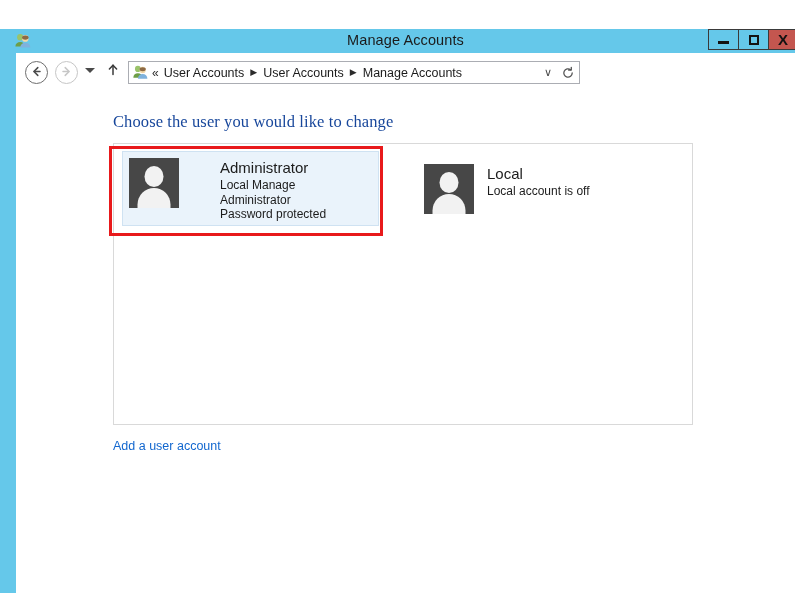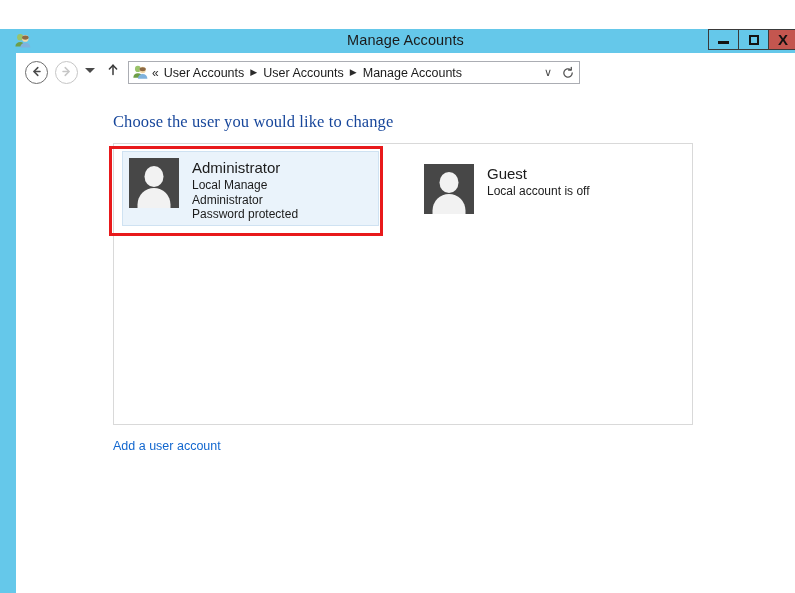--- a/index.html
+++ b/index.html
@@ -248,20 +248,21 @@
     display: flex;
     align-items: flex-start;
     box-sizing: border-box;
   }
   .acct-admin {
     left: 8px; top: 7px;
     width: 257px; height: 75px;
     background: #eaf3fb;
     border: 1px solid #cfe2f2;
     padding: 6px 0 0 6px;
+    gap: 28px;
   }
   .acct-guest {
     left: 303px; top: 13px;
     width: 250px; height: 70px;
     background: transparent;
     border: 1px solid transparent;
     padding: 6px 0 0 6px;
   }
 
   .avatar {
@@ -434,21 +435,21 @@
           <div class="acct-line">Password protected</div>
         </div>
       </div>
 
       <div class="acct-tile acct-guest">
         <div class="avatar">
           <span class="head"></span>
           <span class="body"></span>
         </div>
         <div class="acct-text">
-          <div class="acct-name">Guest</div>
+          <div class="acct-name">Local</div>
           <div class="acct-line">Local account is off</div>
         </div>
       </div>
 
     </div>
 
     <a class="add-link" href="#">Add a user account</a>
   </div>
 
   <div class="annotation-box"></div>

